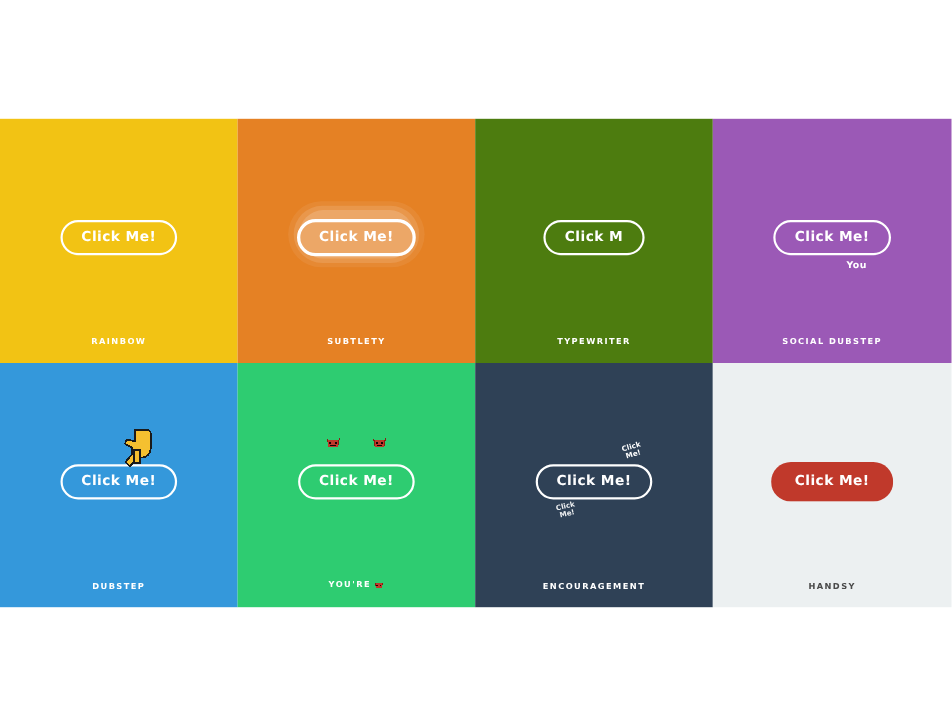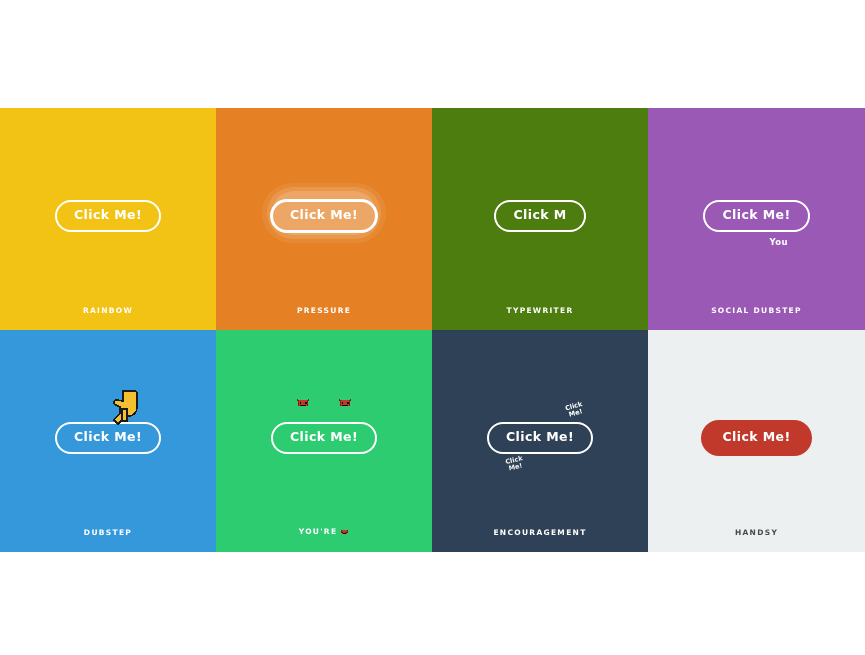--- a/index.html
+++ b/index.html
@@ -210,21 +210,21 @@
   </div>
 
   <div class="cell dubstep" style="background:#e58124">
     <div class="stage">
       <span class="glow r3"></span>
       <span class="glow r2"></span>
       <span class="glow r1"></span>
       <button class="btn">Click Me!</button>
     </div>
     <div class="caption">
-      <span>PRESSURE</span>
+      <span>SUBTLETY</span>
     </div>
   </div>
 
   <div class="cell typewriter" style="background:#4d7c0f">
     <div class="stage">
       <button class="btn">Click M</button>
     </div>
     <div class="caption">
       <span>TYPEWRITER</span>
     </div>

